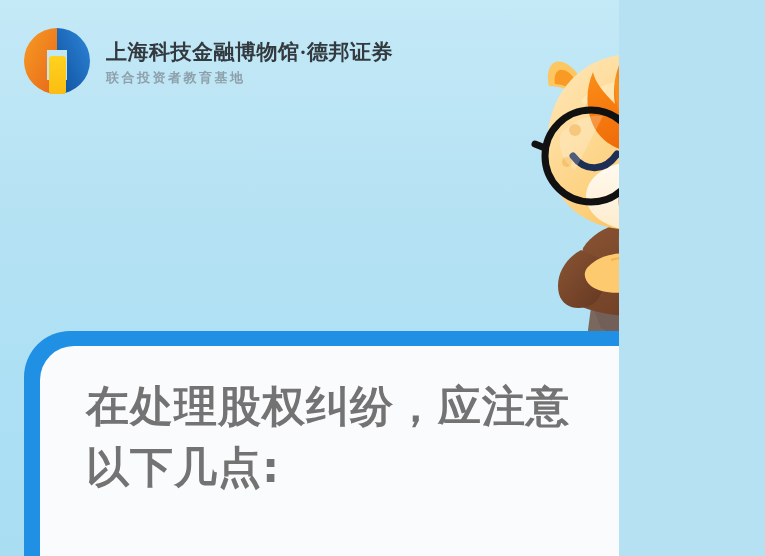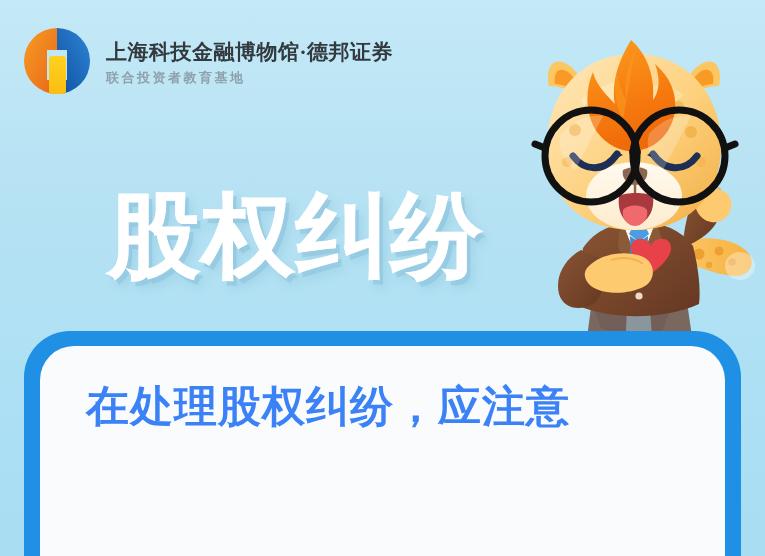--- a/index.html
+++ b/index.html
@@ -3,21 +3,21 @@
 <meta charset="utf-8">
 <title>股权纠纷</title>
 <style>
   html,body{margin:0;padding:0;}
   body{
     width:765px;height:556px;overflow:hidden;
     font-family:"Liberation Sans","DejaVu Sans",sans-serif;
     background:#b6e1f3;
   }
   .poster{
-    position:relative;width:765px;height:556px;overflow:hidden;
+    position:relative;width:619px;height:556px;overflow:hidden;
     background:linear-gradient(180deg,#c4e9f7 0%,#b6e2f3 35%,#ade0f4 70%,#a8ddf2 100%);
   }
 
   
   .brand{position:absolute;left:20px;top:24px;display:flex;align-items:center;gap:12px;}
   .brand-logo{position:relative;width:74px;height:74px;flex:0 0 74px;}
   .brand-text{display:flex;flex-direction:column;justify-content:center;padding-top:4px;}
   .brand-title{
     font-family:"Liberation Serif","DejaVu Serif",serif;
     font-weight:700;font-size:21px;color:#333a3f;letter-spacing:.5px;line-height:1.25;
@@ -48,21 +48,21 @@
   }
   .card-inner{
     position:absolute;left:16px;top:15px;right:16px;bottom:0;
     background:#fafbfd;
     border-radius:34px 34px 0 0;
   }
   .card-text{
     position:absolute;left:46px;top:30px;right:26px;
     font-family:"DejaVu Sans","Liberation Sans",sans-serif;
     font-weight:900;font-size:43px;line-height:1.42;
-    color:#3b82f6;letter-spacing:1px;
+    color:#737373;letter-spacing:1px;
   }
   .card-text span{display:block;white-space:nowrap;}
 
   
   .mascot{position:absolute;left:523px;top:38px;width:242px;height:345px;}
   .mascot svg{display:block;width:100%;height:100%;overflow:visible;}
 </style>
 </head>
 <body>
 
@@ -94,21 +94,20 @@
         <rect x="29" y="32" width="17" height="38" rx="3" fill="url(#lgC)"></rect>
       </svg>
     </div>
 
     <div class="brand-text">
       <div class="brand-title">上海科技金融博物馆·德邦证券</div>
       <div class="brand-sub">联合投资者教育基地</div>
     </div>
   </div>
 
-  <div class="headline">股权纠纷</div>
 
   <div class="mascot">
     <svg viewBox="0 0 242 345">
       <defs>
         <linearGradient id="furG" x1="0" y1="0" x2="1" y2="1">
           <stop offset="0%" stop-color="#ffe9bd"></stop>
           <stop offset="55%" stop-color="#fdd07c"></stop>
           <stop offset="100%" stop-color="#f2ad42"></stop>
         </linearGradient>
         <linearGradient id="hairG" x1="0" y1="0" x2="0.3" y2="1">
@@ -249,17 +248,18 @@
         <path d="M38 96 C50 82 66 76 80 78 L52 132 C40 124 34 110 38 96 Z"></path>
         <path d="M126 96 C138 82 154 76 168 78 L140 132 C128 124 122 110 126 96 Z"></path>
       </g>
     </svg>
   </div>
 
   <div class="card">
     <div class="card-inner">
       <div class="card-text">
         <span>在处理股权纠纷，应注意</span>
+        <span>以下几点:</span>
       </div>
     </div>
   </div>
 
 </div>
 
 </body></html>

